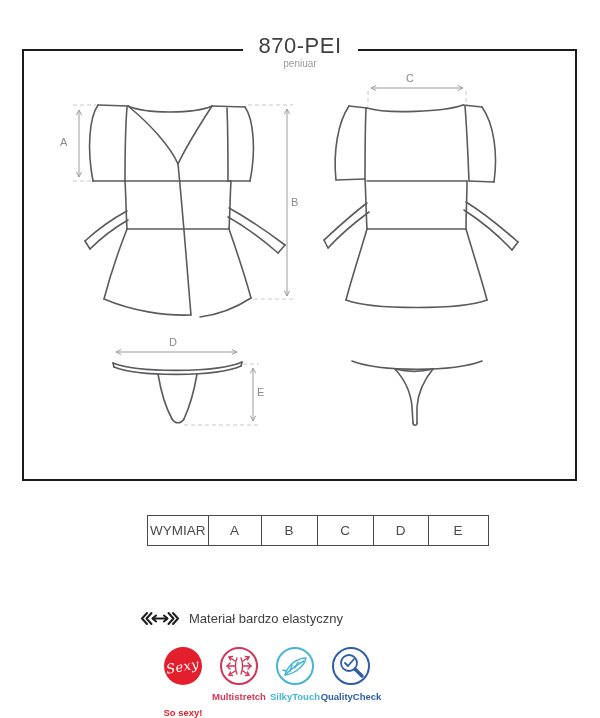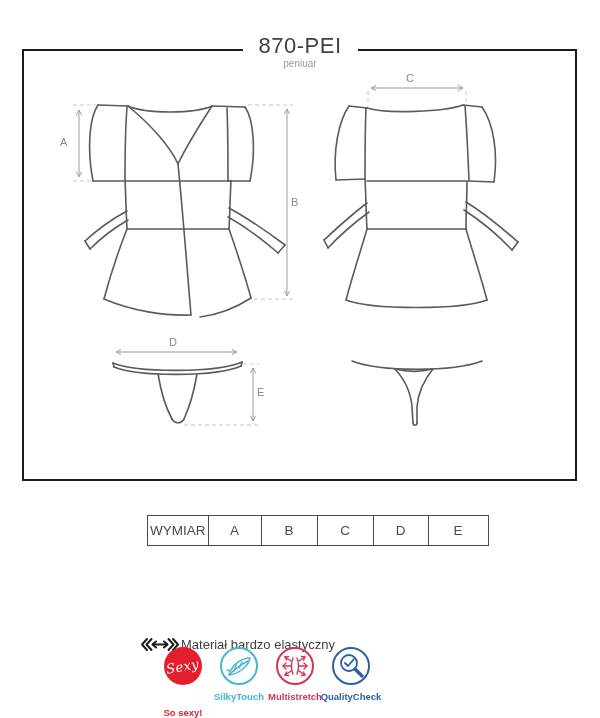--- a/index.html
+++ b/index.html
@@ -17,21 +17,21 @@
   
   .diagram{position:absolute;left:22px;top:48px;z-index:2;}
   .mlabel{position:absolute;z-index:4;font-size:11px;color:#8a8a8a;}
   
   .size-table{position:absolute;left:147px;top:515px;border-collapse:collapse;z-index:2;}
   .size-table td{border:1px solid #4a4a4a;text-align:center;vertical-align:middle;
     font-size:13.5px;color:#4a4a4a;height:29px;padding:0 2px;margin-left:40px;}
   .col-wymiar{width:50px;} .col-a{width:48px;} .col-b{width:51px;} .col-c{width:51px;}
   .col-d{width:50px;} .col-e{width:55px;}
   
-  .material{position:absolute;left:139px;top:637px;display:flex;z-index:2;}
+  .material{position:absolute;left:139px;top:611px;display:flex;gap:8px;z-index:2;}
   .material-text{font-size:13px;color:#3f3f3f;}
   
   .badges{position:absolute;left:155px;top:647px;display:flex;z-index:2;}
   .badge{width:56px;display:flex;flex-direction:column;align-items:center;}
   .bcircle{width:34px;height:34px;border-radius:50%;border:2px solid #888;
     display:flex;align-items:center;justify-content:center;box-sizing:content-box;}
   .bcircle.filled{border:none;width:38px;height:38px;}
   .sexy-text{font-family:"DejaVu Serif", serif;font-style:italic;color:#fff;
     font-size:13px;transform:rotate(-10deg);letter-spacing:.5px;}
   .blabel{font-size:9.5px;font-weight:bold;margin-top:6px;white-space:nowrap;}
@@ -187,35 +187,20 @@
 
   <div class="badge">
     <div class="bcircle filled" style="background: rgb(227, 30, 45);">
       <span class="sexy-text">Sexy</span>
     </div>
     <div class="blabel" style="color: rgb(227, 30, 45); margin-top: 22px;">So sexy!</div>
   </div>
 
 
   <div class="badge">
-    <div class="bcircle" style="border-color: rgb(69, 181, 212);">
-      <svg class="bicon" width="34" height="34" viewBox="0 0 34 34">
-        <g fill="none" stroke="#45b5d4" stroke-width="1.4" stroke-linecap="round" stroke-linejoin="round">
-          <path d="M7,26 C10,15 20,9 28,9 C26,18 16,25 7,26"></path>
-          <path d="M7,26 C13,20 20,15 26,12"></path>
-          <path d="M12,22 L14,16"></path>
-          <path d="M17,19 L20,13"></path>
-          <path d="M5,21 L8,22"></path>
-        </g>
-      </svg>
-    </div>
-    <div class="blabel" style="color: rgb(69, 181, 212);">SilkyTouch</div>
-  </div>
-
-  <div class="badge">
     <div class="bcircle" style="border-color: rgb(210, 53, 86);">
       <svg class="bicon" width="34" height="34" viewBox="0 0 34 34">
         <g fill="none" stroke="#d23556" stroke-width="1.4" stroke-linecap="round" stroke-linejoin="round">
           <path d="M15,9 C13,13 13,21 15,25"></path>
           <path d="M19,9 C21,13 21,21 19,25"></path>
           <path d="M13,17 L5,17"></path>
             <path d="M8,14 L5,17 L8,20"></path>
           <path d="M13,12 L7,8"></path>
             <path d="M10.5,7.5 L7,8 L8.5,11"></path>
           <path d="M13,22 L7,26"></path>
@@ -226,20 +211,35 @@
             <path d="M23.5,7.5 L27,8 L25.5,11"></path>
           <path d="M21,22 L27,26"></path>
             <path d="M25.5,23 L27,26 L23.5,26.5"></path>
         </g>
       </svg>
     </div>
     <div class="blabel" style="color: rgb(210, 53, 86);">Multistretch</div>
   </div>
 
   <div class="badge">
+    <div class="bcircle" style="border-color: rgb(69, 181, 212);">
+      <svg class="bicon" width="34" height="34" viewBox="0 0 34 34">
+        <g fill="none" stroke="#45b5d4" stroke-width="1.4" stroke-linecap="round" stroke-linejoin="round">
+          <path d="M7,26 C10,15 20,9 28,9 C26,18 16,25 7,26"></path>
+          <path d="M7,26 C13,20 20,15 26,12"></path>
+          <path d="M12,22 L14,16"></path>
+          <path d="M17,19 L20,13"></path>
+          <path d="M5,21 L8,22"></path>
+        </g>
+      </svg>
+    </div>
+    <div class="blabel" style="color: rgb(69, 181, 212);">SilkyTouch</div>
+  </div>
+
+  <div class="badge">
     <div class="bcircle" style="border-color: rgb(46, 93, 168);">
       <svg class="bicon" width="34" height="34" viewBox="0 0 34 34">
         <g fill="none" stroke="#2e5da8" stroke-linecap="round" stroke-linejoin="round">
           <circle cx="15" cy="14" r="8" stroke-width="1.8"></circle>
           <path d="M21,20 L28,27" stroke-width="3.4"></path>
           <path d="M11,14 L14,17 L20,10" stroke-width="1.8"></path>
         </g>
       </svg>
     </div>
     <div class="blabel" style="color: rgb(46, 93, 168);">QualityCheck</div>

